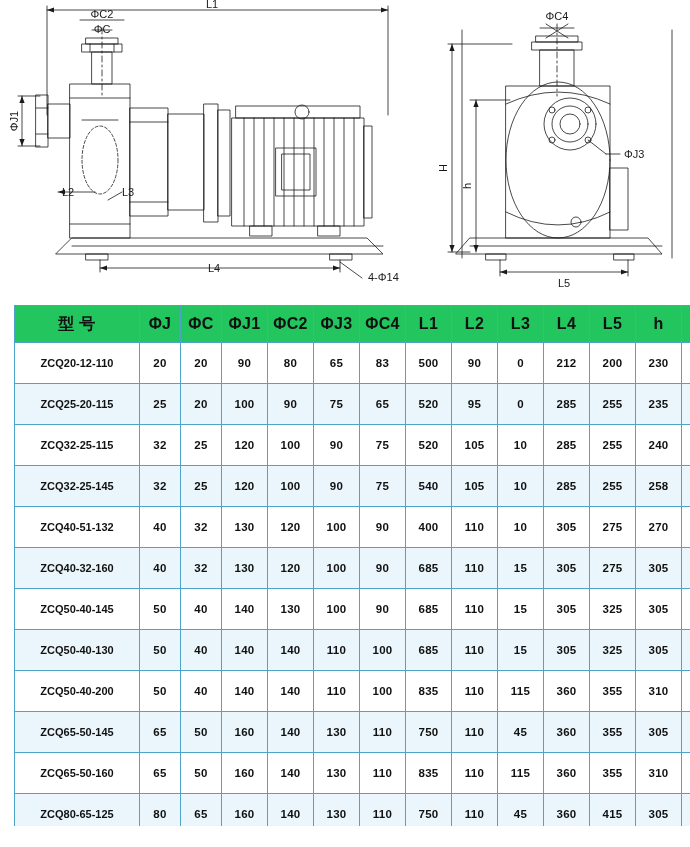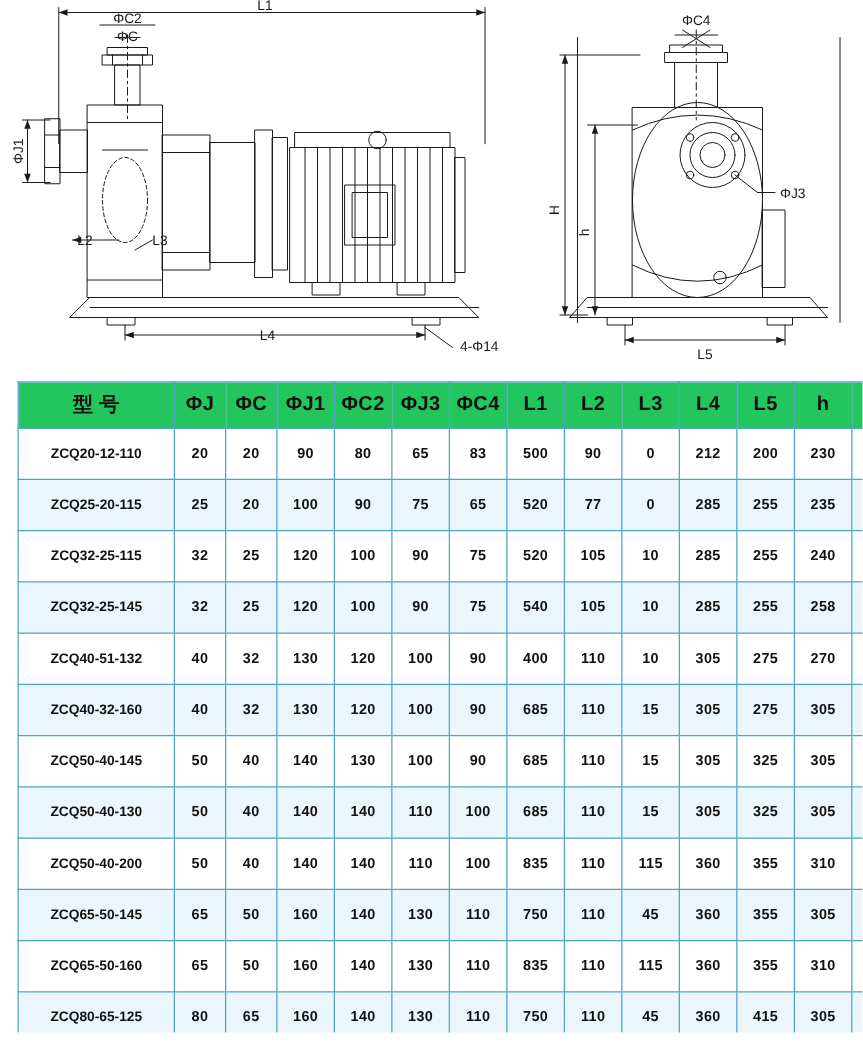--- a/index.html
+++ b/index.html
@@ -287,21 +287,21 @@
           </tr>
           <tr class="alt">
             <td>ZCQ25-20-115</td>
             <td>25</td>
             <td>20</td>
             <td>100</td>
             <td>90</td>
             <td>75</td>
             <td>65</td>
             <td>520</td>
-            <td>77</td>
+            <td>95</td>
             <td>0</td>
             <td>285</td>
             <td>255</td>
             <td>235</td>
             <td>335</td>
           </tr>
           <tr>
             <td>ZCQ32-25-115</td>
             <td>32</td>
             <td>25</td>

